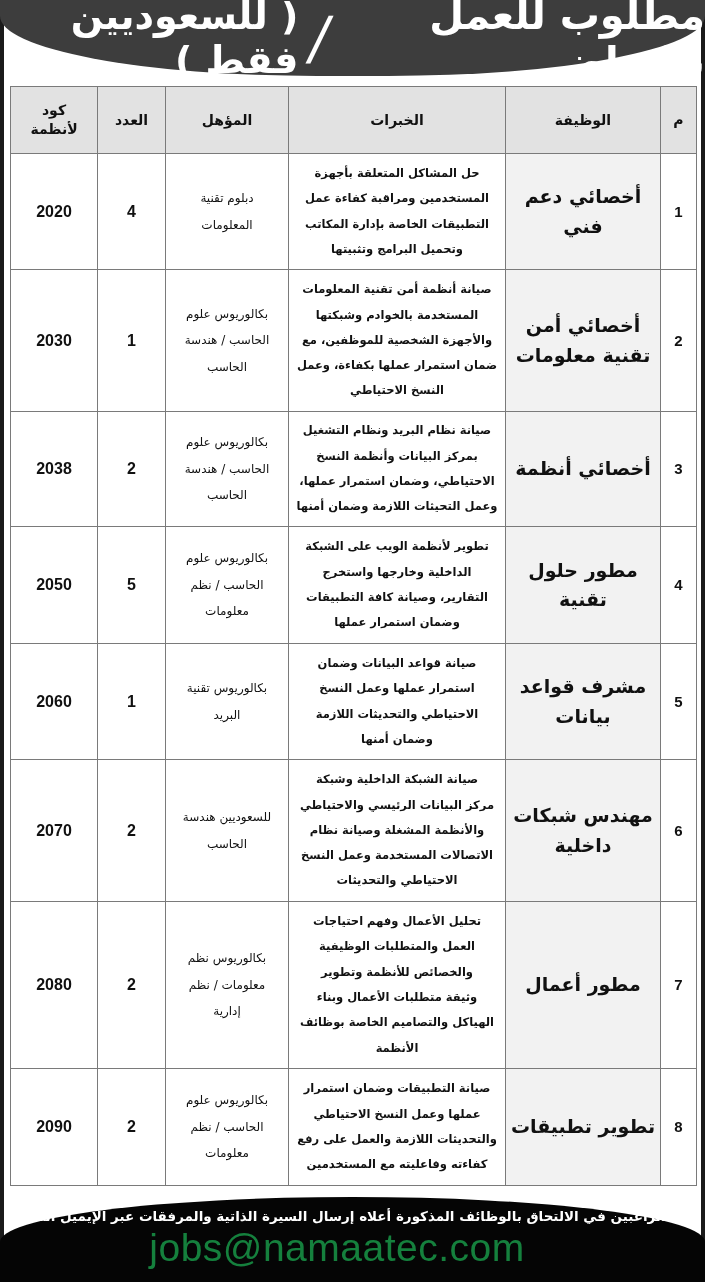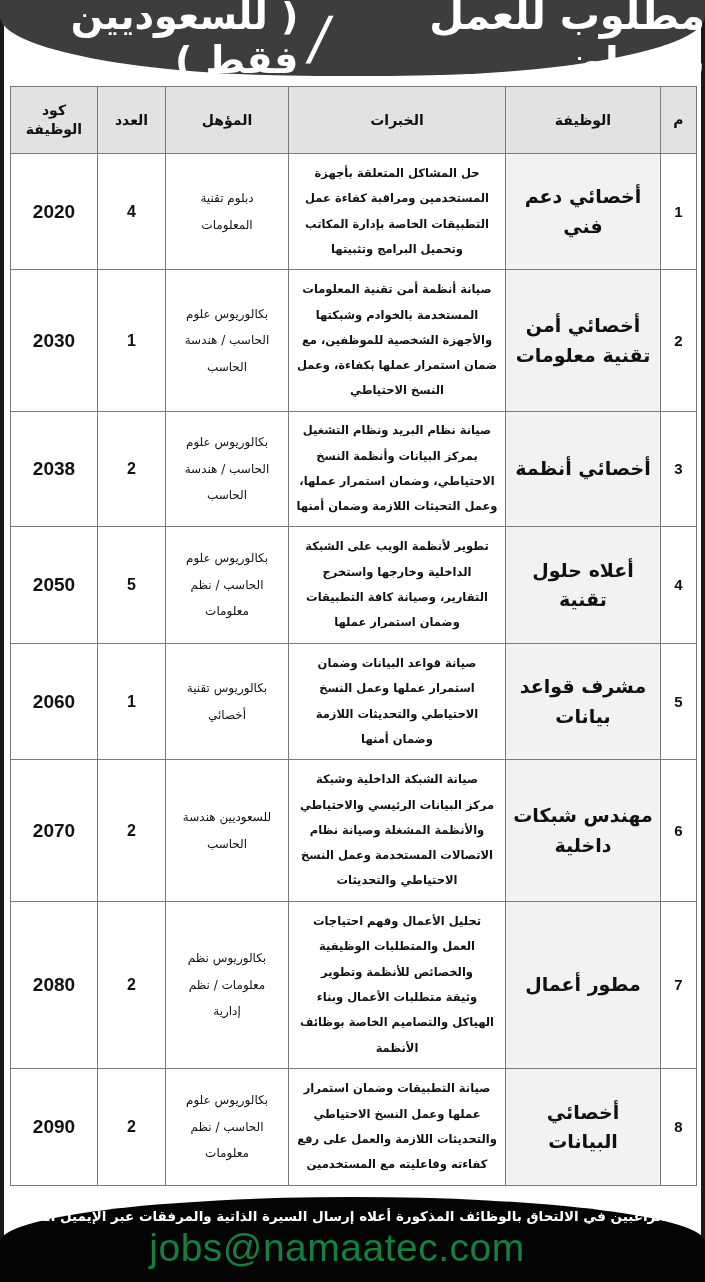--- a/index.html
+++ b/index.html
@@ -19,21 +19,21 @@
 
   table.jobs { position: absolute; left: 10px; top: 86px; width: 686px; border-collapse: collapse;
                direction: rtl; table-layout: fixed; }
   table.jobs th, table.jobs td { border: 1.5px solid #7a7a7a; text-align: center; vertical-align: middle; padding: 0 4px; color: #111; }
   table.jobs th { background: #e2e2e2; font-weight: bold; font-size: 14px; height: 66px; line-height: 1.35; }
   td.c-num { width: 33px; font-weight: bold; font-size: 15px; background: #ffffff; }
   td.c-title { width: 153px; font-weight: bold; font-size: 19px; background: #f2f2f2; line-height: 1.55; margin-top: 24px; }
   td.c-exp { width: 215px; font-weight: bold; font-size: 11.5px; line-height: 2.2; }
   td.c-qual { width: 121px; font-weight: normal; font-size: 12px; line-height: 2.2; }
   td.c-count { width: 66px; font-weight: bold; font-size: 16px; font-family: "Liberation Sans", sans-serif; }
-  td.c-code { width: 86px; font-weight: bold; font-size: 19px; font-family: "Liberation Sans", sans-serif; }
+  td.c-code { width: 86px; font-weight: bold; font-size: 16px; font-family: "Liberation Sans", sans-serif; }
   td.c-num span { font-family: "Liberation Sans", sans-serif; }
   .multiline { white-space: pre-line; }
 
   .footer-banner { position: absolute; left: 0; top: 1197px; width: 705px; height: 85px;
                    background: #050505; border-top-left-radius: 50% 45px; border-top-right-radius: 50% 45px; }
   .footer-text { position: absolute; left: 0; top: 1208px; width: 705px; text-align: center; direction: rtl;
                  color: #ffffff; font-weight: bold; font-size: 13.5px; }
   .footer-email { position: absolute; left: 0; top: 1226px; width: 674px; text-align: center;
                   color: #15803d; font-family: "Liberation Sans", sans-serif; font-size: 39px; font-weight: normal; letter-spacing: 0.5px; }
 </style>
@@ -59,21 +59,21 @@
       <col style="width:87px">
   </colgroup>
   <thead>
     <tr>
       <th>م</th>
       <th>الوظيفة</th>
       <th>الخبرات</th>
       <th>المؤهل</th>
       <th>العدد</th>
       <th class="multiline">كود
-الوظيفة</th>
+لأنظمة</th>
     </tr>
   </thead>
   <tbody>
     <tr style="height:116px">
       <td class="c-num"><span>1</span></td>
       <td class="c-title multiline">أخصائي دعم فني</td>
       <td class="c-exp multiline">حل المشاكل المتعلقة بأجهزة
 المستخدمين ومراقبة كفاءة عمل
 التطبيقات الخاصة بإدارة المكاتب
 وتحميل البرامج وتثبيتها</td>
@@ -105,41 +105,41 @@
 الاحتياطي، وضمان استمرار عملها،
 وعمل التحيثات اللازمة وضمان أمنها</td>
       <td class="c-qual multiline">بكالوريوس علوم
 الحاسب / هندسة
 الحاسب</td>
       <td class="c-count">2</td>
       <td class="c-code">2038</td>
     </tr>
     <tr style="height:117px">
       <td class="c-num"><span>4</span></td>
-      <td class="c-title multiline">أعلاه حلول تقنية</td>
+      <td class="c-title multiline">مطور حلول تقنية</td>
       <td class="c-exp multiline">تطوير لأنظمة الويب على الشبكة
 الداخلية وخارجها واستخرج
 التقارير، وصيانة كافة التطبيقات
 وضمان استمرار عملها</td>
       <td class="c-qual multiline">بكالوريوس علوم
 الحاسب / نظم
 معلومات</td>
       <td class="c-count">5</td>
       <td class="c-code">2050</td>
     </tr>
     <tr style="height:116px">
       <td class="c-num"><span>5</span></td>
       <td class="c-title multiline">مشرف قواعد
 بيانات</td>
       <td class="c-exp multiline">صيانة قواعد البيانات وضمان
 استمرار عملها وعمل النسخ
 الاحتياطي والتحديثات اللازمة
 وضمان أمنها</td>
       <td class="c-qual multiline">بكالوريوس تقنية
-أخصائي</td>
+البريد</td>
       <td class="c-count">1</td>
       <td class="c-code">2060</td>
     </tr>
     <tr style="height:142px">
       <td class="c-num"><span>6</span></td>
       <td class="c-title multiline">مهندس شبكات
 داخلية</td>
       <td class="c-exp multiline">صيانة الشبكة الداخلية وشبكة
 مركز البيانات الرئيسي والاحتياطي
 والأنظمة المشغلة وصيانة نظام
@@ -160,21 +160,21 @@
 الهياكل والتصاميم الخاصة بوظائف
 الأنظمة</td>
       <td class="c-qual multiline">بكالوريوس نظم
 معلومات / نظم
 إدارية</td>
       <td class="c-count">2</td>
       <td class="c-code">2080</td>
     </tr>
     <tr style="height:117px">
       <td class="c-num"><span>8</span></td>
-      <td class="c-title multiline">أخصائي البيانات</td>
+      <td class="c-title multiline">تطوير تطبيقات</td>
       <td class="c-exp multiline">صيانة التطبيقات وضمان استمرار
 عملها وعمل النسخ الاحتياطي
 والتحديثات اللازمة والعمل على رفع
 كفاءته وفاعليته مع المستخدمين</td>
       <td class="c-qual multiline">بكالوريوس علوم
 الحاسب / نظم
 معلومات</td>
       <td class="c-count">2</td>
       <td class="c-code">2090</td>
     </tr>

